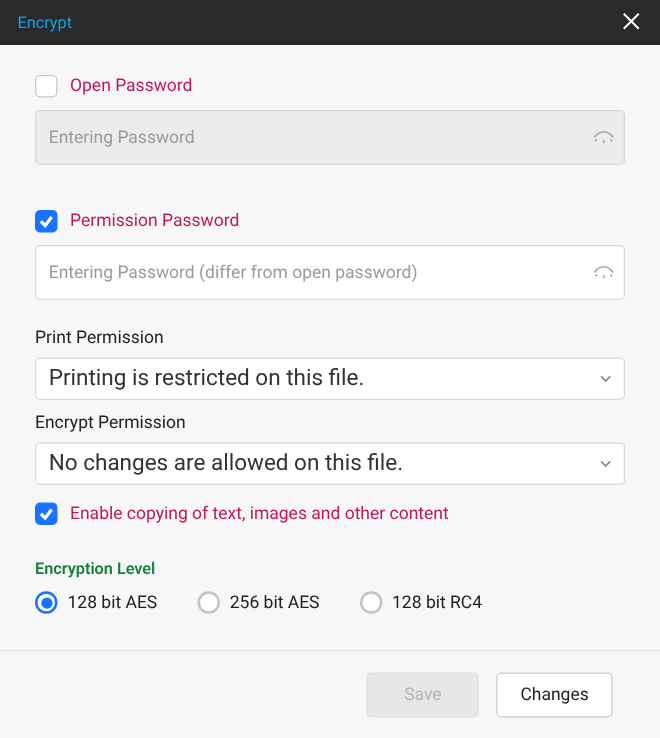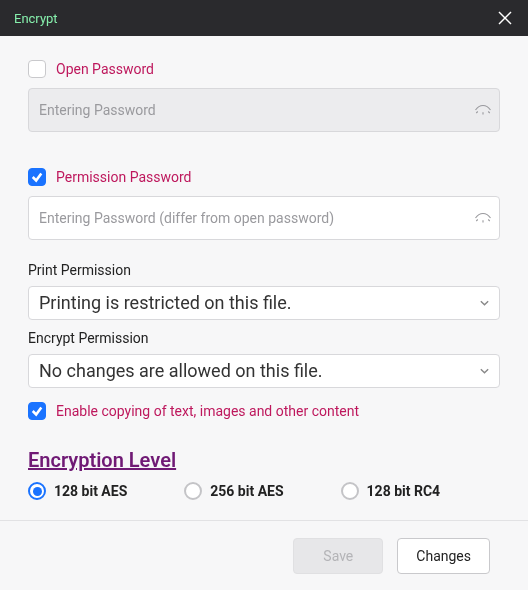--- a/index.html
+++ b/index.html
@@ -1,38 +1,38 @@
 <!DOCTYPE html>
 <html><head>
 <meta charset="utf-8">
 <style>
   * { box-sizing: border-box; margin: 0; padding: 0; font-family: -apple-system, BlinkMacSystemFont, "Segoe UI", Roboto, Arial, sans-serif; }
   body { width: 528px; height: 590px; background: #f7f7f8; overflow: hidden; }
-  .titlebar { height: 36px; background: #2a2a2d; color: #86efac; display: flex; align-items: center; justify-content: space-between; padding: 0 10px 0 14px; font-size: 13px; }
+  .titlebar { height: 36px; background: #2a2a2d; color: #0ea5e9; display: flex; align-items: center; justify-content: space-between; padding: 0 10px 0 14px; font-size: 13px; }
   .close-x { font-size: 18px; color: #fff; cursor: pointer; padding: 4px 6px; }
   .content { padding: 24px 28px 0 28px; }
   .chk-row { display: flex; align-items: center; gap: 10px; margin-bottom: 10px; }
   .chk { width: 18px; height: 18px; border: 1px solid #c9c9cc; border-radius: 4px; background: #fff; display: inline-flex; align-items: center; justify-content: center; flex-shrink: 0; cursor: pointer; }
   .chk.checked { background: #1a73ff; border-color: #1a73ff; }
   .chk.checked svg { display: block; }
   .chk svg { display: none; width: 12px; height: 12px; stroke: #fff; stroke-width: 3; fill: none; }
   .chk-label { font-size: 14px; color: #be185d; }
   .input-wrap { position: relative; margin-left: 0; margin-bottom: 22px; }
   .input { width: 100%; height: 44px; border: 1px solid #d8d8db; border-radius: 4px; padding: 0 36px 0 10px; font-size: 14px; color: #333; background: #fff; }
   .input::placeholder { color: #9a9a9e; }
   .input.disabled { background: #ececee; color: #9a9a9e; }
   .eye { position: absolute; right: 8px; top: 50%; transform: translateY(-50%); width: 18px; height: 18px; color: #9a9a9e; cursor: pointer; }
   .section-gap { height: 14px; }
   .field-label { font-size: 14px; color: #222; margin-bottom: 8px; margin-top: 0; }
   .select { width: 100%; height: 34px; border: 1px solid #d8d8db; border-radius: 4px; padding: 0 30px 0 10px; font-size: 18px; color: #333; background: #fff; appearance: none; position: relative; cursor: pointer; }
   .select-wrap { position: relative; margin-bottom: 10px; }
   .select-arrow { position: absolute; right: 10px; top: 50%; transform: translateY(-50%); pointer-events: none; color: #888; }
   .enc-level { margin-top: 28px; }
-  .enc-label { font-size: 20px; font-weight: 600; color: #701a75; margin-bottom: 10px; text-decoration: underline; }
-  .radio-row { display: flex; gap: 57px; align-items: center; font-weight: bold; }
+  .enc-label { font-size: 13px; font-weight: 600; color: #15803d; margin-bottom: 10px; }
+  .radio-row { display: flex; gap: 32px; align-items: center; }
   .radio-item { display: flex; align-items: center; gap: 8px; cursor: pointer; }
   .radio { width: 18px; height: 18px; border: 2px solid #c4c4c7; border-radius: 50%; display: inline-flex; align-items: center; justify-content: center; background: #fff; }
   .radio.selected { border-color: #1a73ff; }
   .radio.selected::after { content: ""; width: 9px; height: 9px; border-radius: 50%; background: #1a73ff; }
   .radio-label { font-size: 14px; color: #222; }
   .footer { position: absolute; bottom: 0; left: 0; right: 0; height: 70px; border-top: 1px solid #e2e2e4; display: flex; align-items: center; justify-content: flex-end; gap: 14px; padding: 0 38px; background: #f7f7f8; }
   .btn { height: 36px; min-width: 90px; border-radius: 4px; font-size: 14px; cursor: pointer; padding: 0 18px; }
   .btn-save { background: #e7e7e9; border: 1px solid #e0e0e2; color: #b4b4b7; cursor: default; }
   .btn-cancel { background: #fff; border: 1px solid #c9c9cc; color: #222; }
 </style>

